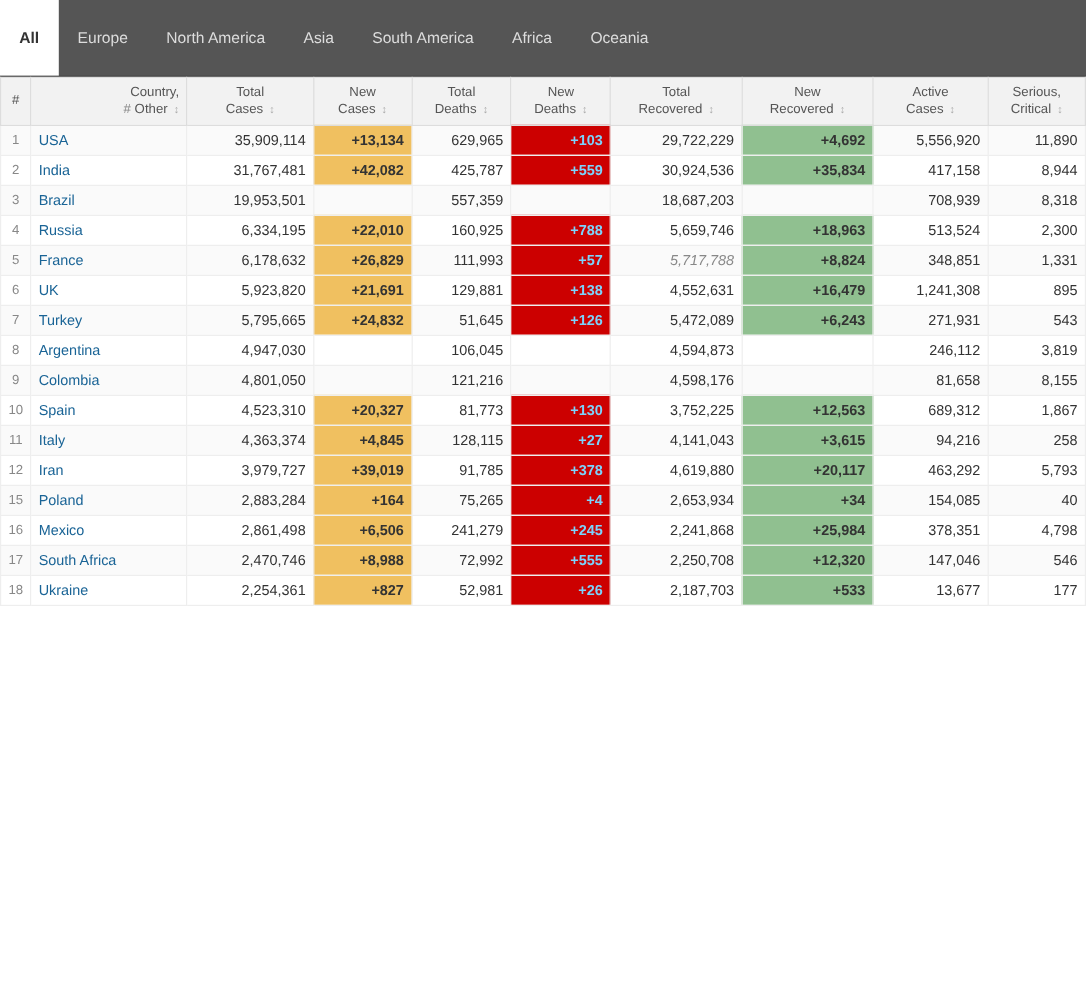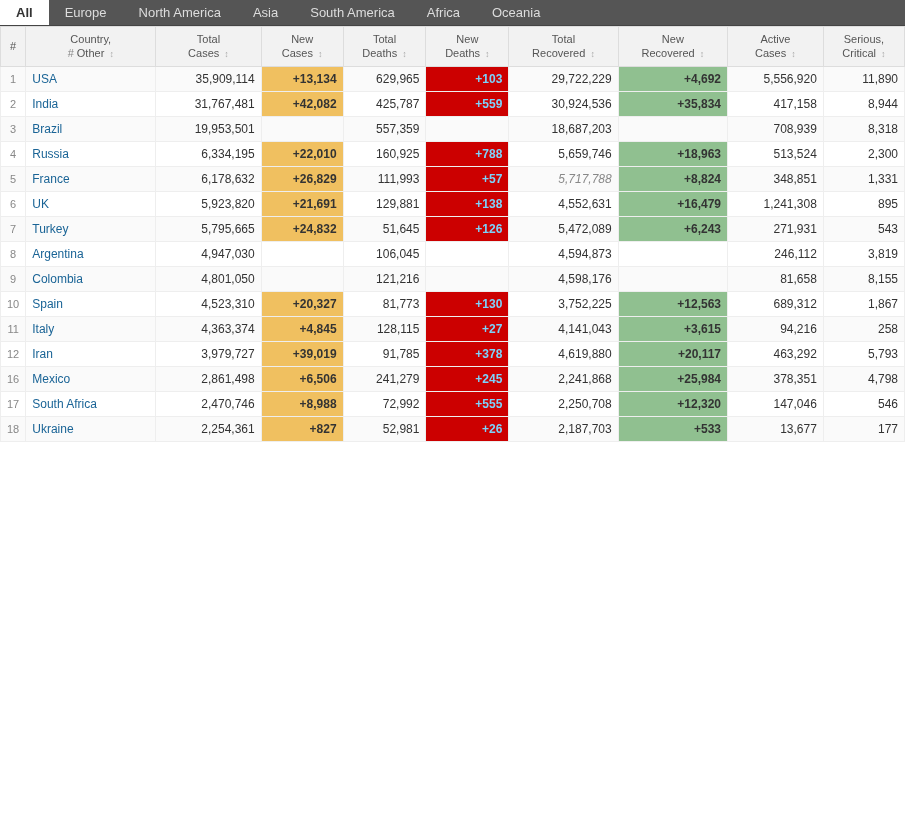--- a/index.html
+++ b/index.html
@@ -4,21 +4,21 @@
   <style>
     * { box-sizing: border-box; margin: 0; padding: 0; }
     body { font-family: Arial, sans-serif; font-size: 12px; background: #fff; }
     
     .tabs {
       display: flex;
       background: #555;
       border-bottom: 1px solid #444;
     }
     .tab {
-      padding: 5px 16px;
+      padding: 24px 16px;
       color: #ddd;
       cursor: pointer;
       font-size: 13px;
     }
     .tab.active {
       background: #fff;
       color: #333;
       font-weight: bold;
     }
 
@@ -125,21 +125,21 @@
     <div class="tab">Asia</div>
     <div class="tab">South America</div>
     <div class="tab">Africa</div>
     <div class="tab">Oceania</div>
   </div>
 
 <table>
   <thead>
     <tr>
         <th style="width: 25px;">#</th>
-      <th style="text-align:center; width:130px;">Country,<br><span style="color:#888">#</span> Other <span class="sort-arrows">↕</span></th>
+      <th style="text-align:right; width:130px;">Country,<br><span style="color:#888">#</span> Other <span class="sort-arrows">↕</span></th>
       <th>Total<br>Cases <span class="sort-arrows">↕</span></th>
       <th>New<br>Cases <span class="sort-arrows">↕</span></th>
       <th>Total<br>Deaths <span class="sort-arrows">↕</span></th>
       <th>New<br>Deaths <span class="sort-arrows">↕</span></th>
       <th>Total<br>Recovered <span class="sort-arrows">↕</span></th>
       <th>New<br>Recovered <span class="sort-arrows">↕</span></th>
       <th>Active<br>Cases <span class="sort-arrows">↕</span></th>
       <th>Serious,<br>Critical <span class="sort-arrows">↕</span></th>
     </tr>
   </thead>
@@ -282,20 +282,32 @@
     <td>3,979,727</td>
     <td class="new-cases-yellow">+39,019</td>
     <td>91,785</td>
     <td class="new-deaths-red">+378</td>
     <td class="">4,619,880</td>
     <td class="new-recovered-green">+20,117</td>
     <td>463,292</td>
     <td>5,793</td>
   </tr>
       <tr>
+    <td class="rank">15</td>
+    <td class="country"><a href="#">Poland</a></td>
+    <td>2,883,284</td>
+    <td class="new-cases-yellow">+164</td>
+    <td>75,265</td>
+    <td class="new-deaths-red">+4</td>
+    <td class="">2,653,934</td>
+    <td class="new-recovered-green">+34</td>
+    <td>154,085</td>
+    <td>40</td>
+  </tr>
+      <tr>
     <td class="rank">16</td>
     <td class="country"><a href="#">Mexico</a></td>
     <td>2,861,498</td>
     <td class="new-cases-yellow">+6,506</td>
     <td>241,279</td>
     <td class="new-deaths-red">+245</td>
     <td class="">2,241,868</td>
     <td class="new-recovered-green">+25,984</td>
     <td>378,351</td>
     <td>4,798</td>

